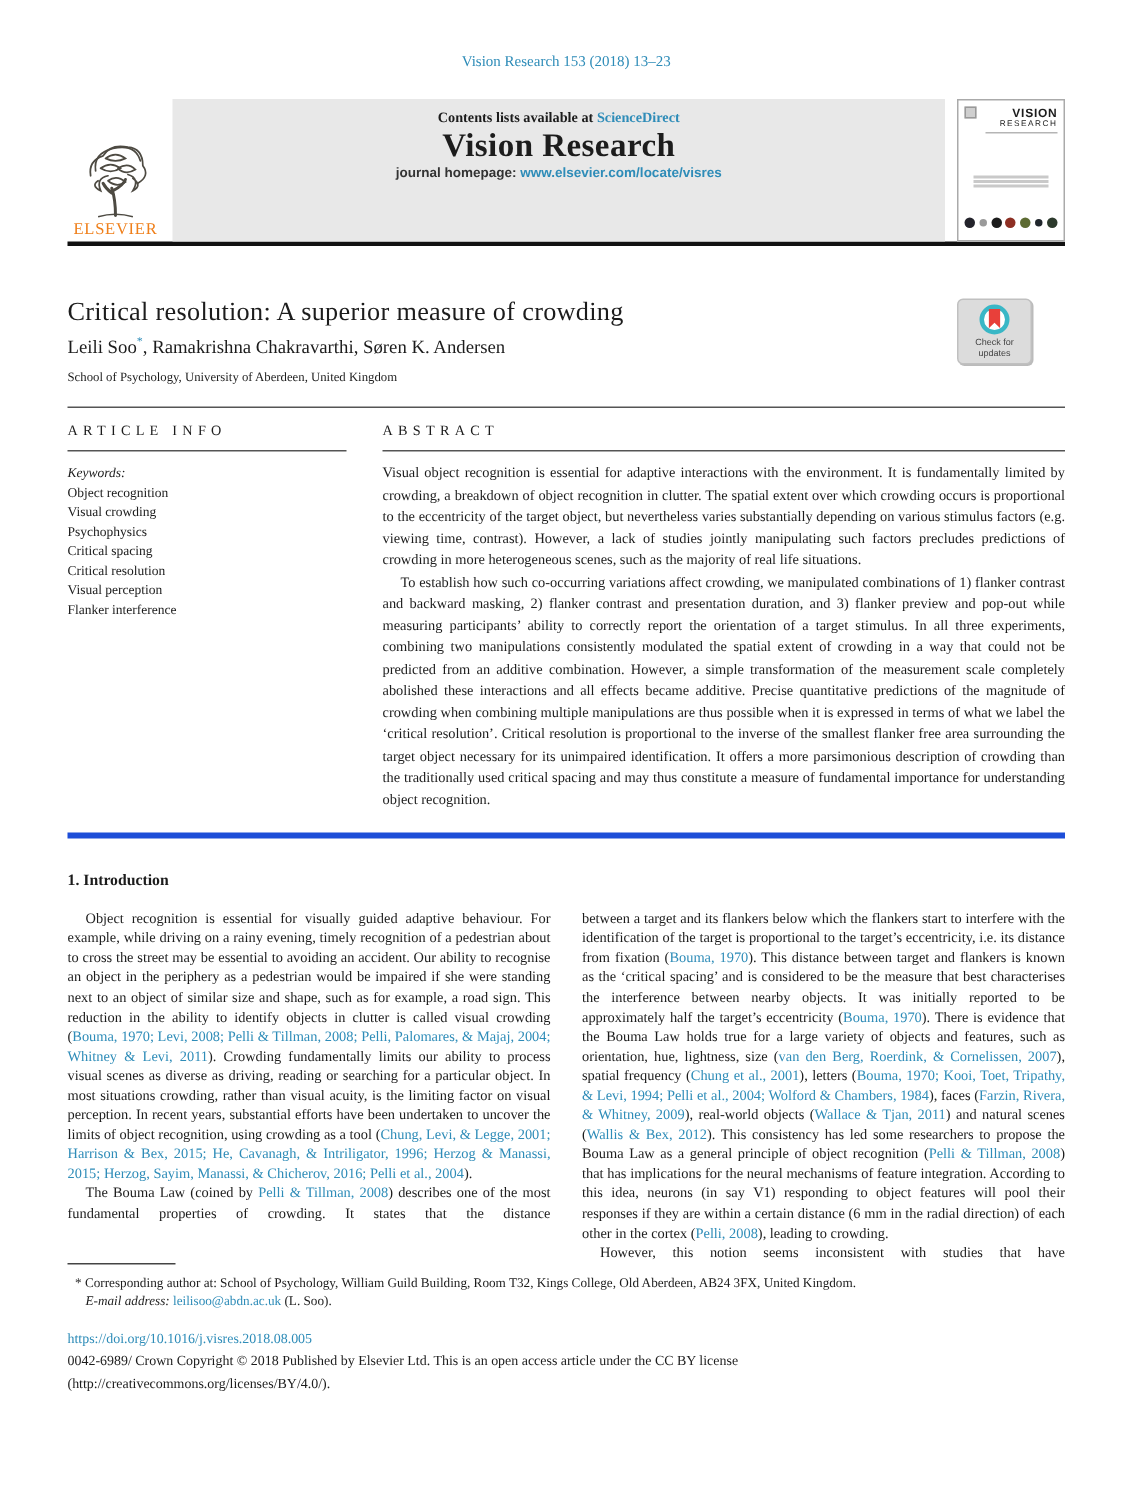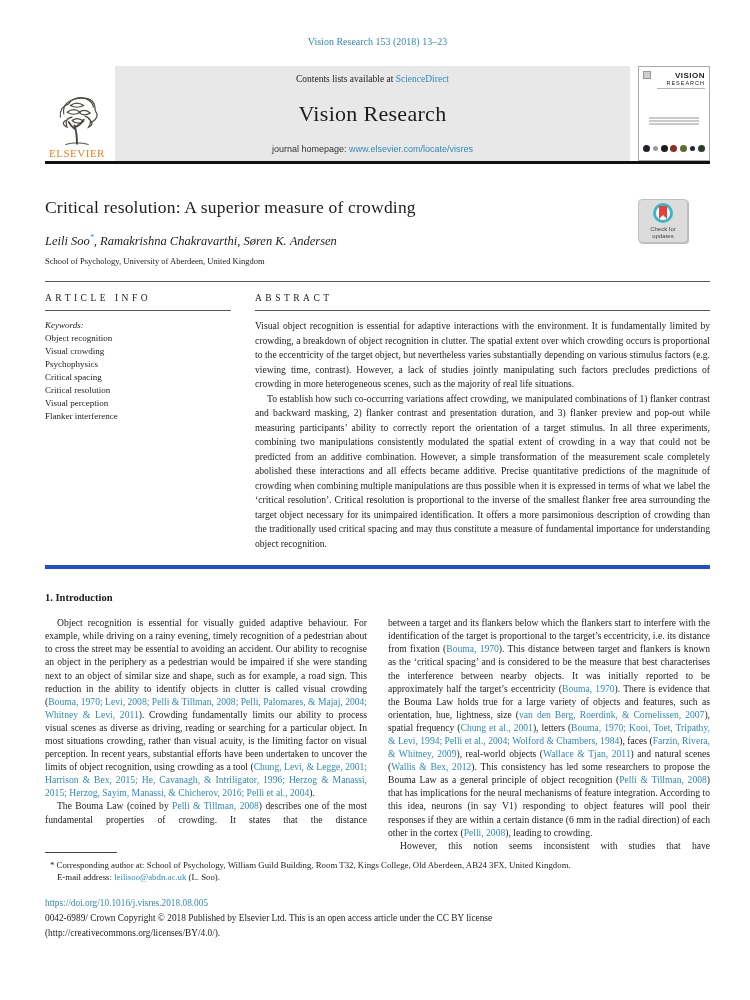--- a/index.html
+++ b/index.html
@@ -5,34 +5,34 @@
   * { margin:0; padding:0; box-sizing:border-box; }
   :root{
     --link:#2e8cb8;
     --ink:#1c1c1c;
     --orange:#ef7f1a;
   }
   body{ background:#fff; width:750px; height:1000px; overflow:hidden;
         font-family:"Liberation Serif", serif; color:var(--ink); }
   .page{ width:750px; height:1000px; position:relative; padding:36px 40px 0 45px; }
   .link{ color:var(--link); }
-  .italic{ }
+  .italic{ font-style:italic; }
 
   
   .citation{ text-align:center; font-size:10px; margin-bottom:19px; }
 
   
   .header-row{ display:flex; align-items:stretch; height:95px; }
   .elsevier{ width:64px; display:flex; flex-direction:column; align-items:center;
              justify-content:flex-end; padding-bottom:2px; }
   .elsevier-word{ color:var(--orange); font-size:11px; letter-spacing:.5px;
                   font-family:Liberation Serif, serif; }
   .header-band{ flex:1; background:#e8e8e8; margin:0 8px 0 6px; text-align:center;
-                display:flex; flex-direction:column; justify-content:space-between;
-                padding:8px 0 7px 0; }
+                display:flex; flex-direction:column; 
+                padding:8px 0 7px 0;font-weight:bold; }
   .contents-line{ font-size:9.5px; }
   .journal-title{ font-size:22px; letter-spacing:.3px; }
   .homepage-line{ font-family:"Liberation Sans",sans-serif; font-size:9px; color:#333; }
 
   .cover{ width:72px; background:#fff; border:1px solid #aaa; position:relative;
           padding:4px 4px; }
   .cover-logo-sq{ position:absolute; top:4px; left:4px; width:8px; height:8px;
                   background:#cfcfcf; border:1px solid #999; }
   .cover-title{ text-align:right; font-family:"Liberation Sans",sans-serif; }
   .cover-title .l1{ font-size:8px; font-weight:bold; letter-spacing:.5px; }
@@ -52,21 +52,21 @@
   .check-badge{ position:absolute; right:22px; top:2px; width:50px; height:44px;
                 background:#dcdcdc; border:1px solid #c0c0c0; border-radius:4px;
                 box-shadow:1px 1px 0 #bbb; text-align:center; padding-top:3px; }
   .badge-circle{ width:20px; height:20px; border-radius:50%; border:3px solid #39b7c6;
                  background:#fff; margin:0 auto; display:flex; justify-content:center; }
   .bookmark{ width:8px; height:13px; margin-top:0px; background:#e8403a;
              clip-path:polygon(0 0,100% 0,100% 100%,50% 70%,0 100%); }
   .badge-text{ font-family:"Liberation Sans",sans-serif; font-size:6px; color:#444;
                line-height:7px; margin-top:3px; }
 
-  .authors{ margin-top:15px; font-size:12.5px;font-style:italic; }
+  .authors{ margin-top:5px; font-size:12.5px; }
   .authors .sup{ vertical-align:super; font-size:8px; }
   .affiliation{ margin-top:7px; font-size:8.5px; }
 
   
   .info-abstract{ margin-top:15px; border-top:1px solid #555; border-bottom:4px solid #1d4ed8;
                   display:flex; padding:11px 0 14px 0; }
   .info-col{ width:196px; flex-shrink:0; }
   .abs-col{ flex:1; margin-left:14px; }
   .section-heading{ font-size:9.5px; letter-spacing:3.5px; }
   .head-rule{ height:1px; background:#555; margin:7px 0 8px 0; border:0; }

